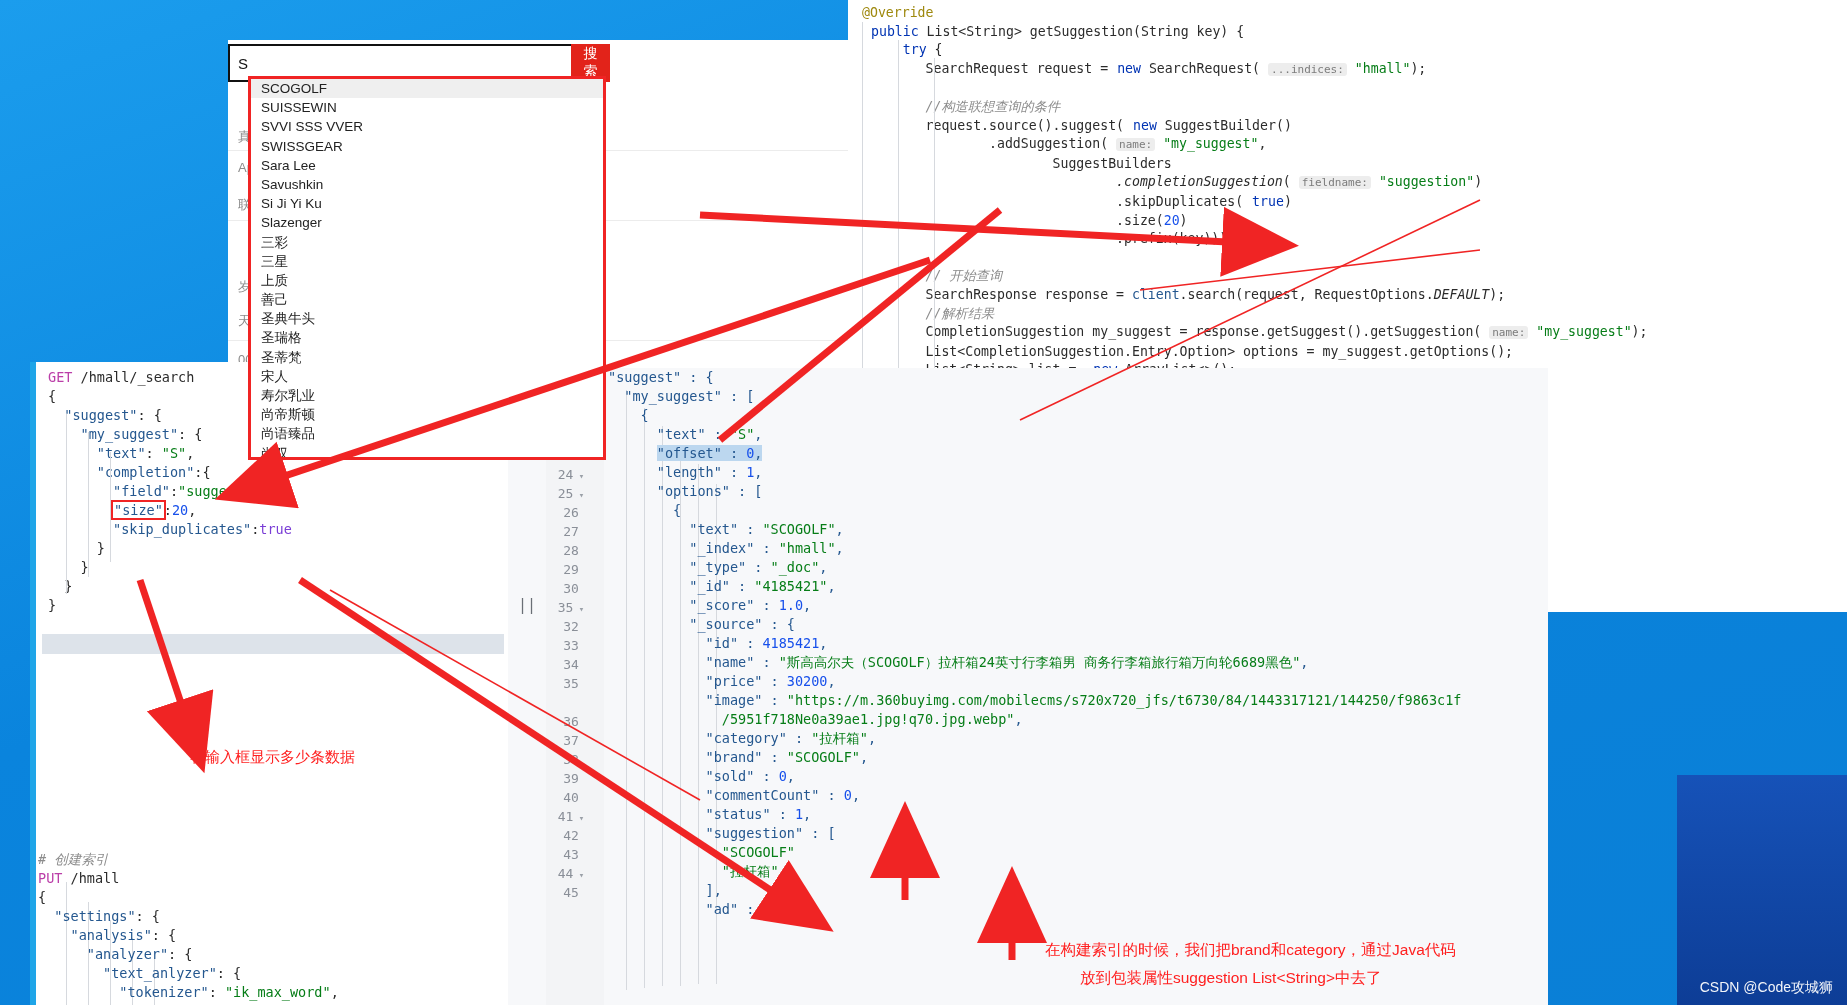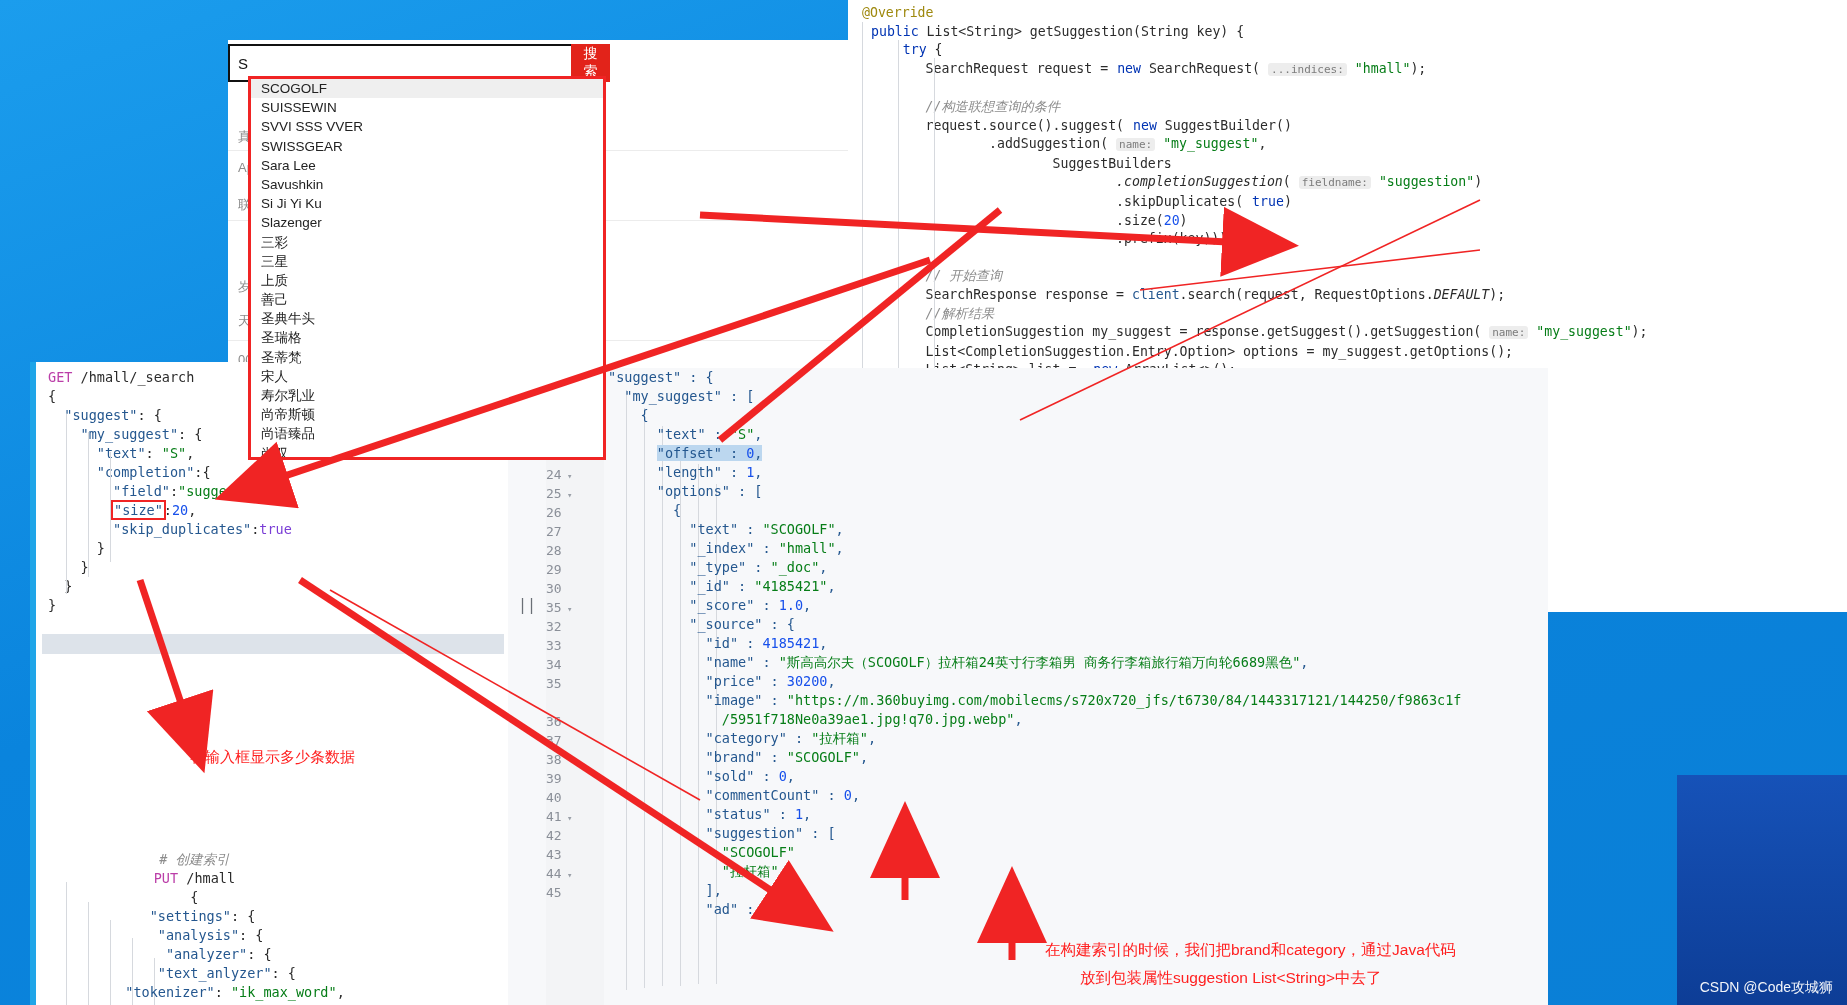--- a/index.html
+++ b/index.html
@@ -72,21 +72,21 @@
   #leftPanel .code { padding:6px 0 0 12px; }
   
   #midPanel {
     left:508px; top:368px; width:1040px; height:637px;
     font-size:13.5px; line-height:19px; color:#24578f;
     background:#f7f8fa;
   }
   #midGutter {
     position:absolute; left:38px; top:0; width:58px; height:100%;
     background:#f3f4f6; color:#8a8f98; font-size:13px; line-height:19px;
-    text-align:left; padding-right:8px;
+    text-align:center; padding-right:8px;
   }
   #midCode { position:absolute; left:100px; top:0; right:0; }
   .ln { height:19px; }
   .fold:after{ content:" \25BE"; font-size:9px; color:#9aa0a8;}
   
   #javaPanel {
     left:848px; top:0; width:999px; height:612px;
     background:#ffffff; font-size:13.2px; line-height:18.6px; color:#2b2b2b;
   }
   #javaPanel .code { padding:4px 0 0 14px; }
@@ -302,21 +302,21 @@
       }
     }
   }
 }
 
 
 
 
 </pre>
     </div>
-  <div class="code" style="position:absolute; left:0; top:482px; padding-left:8px;text-align:center;">
+  <div class="code" style="position:absolute; left:0; top:482px; padding-left:2px;">
       <pre><span class="cmt"># 创建索引</span>
 <span class="mag">PUT</span> /hmall
 {
   <span class="jkey">"settings"</span>: {
     <span class="jkey">"analysis"</span>: {
       <span class="jkey">"analyzer"</span>: {
         <span class="jkey">"text_anlyzer"</span>: {
           <span class="jkey">"tokenizer"</span>: <span class="str">"ik_max_word"</span>,</pre>
     </div>
 </div>

